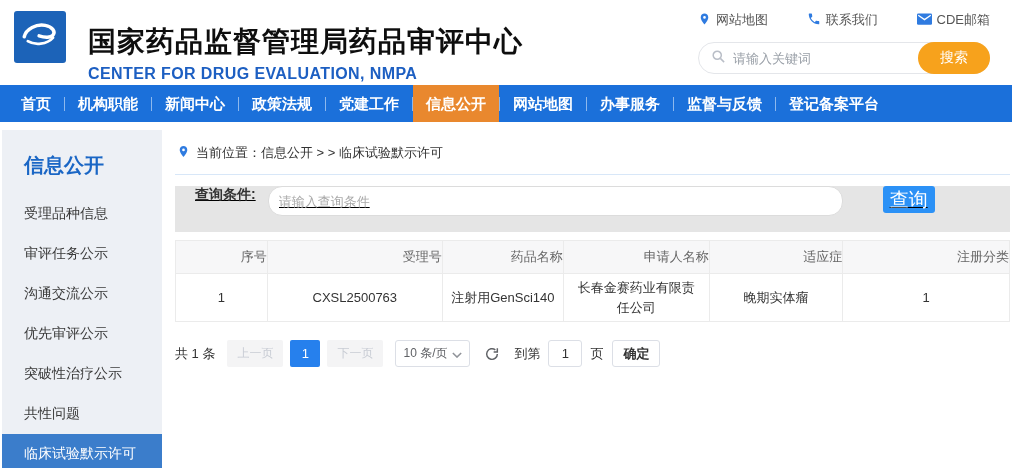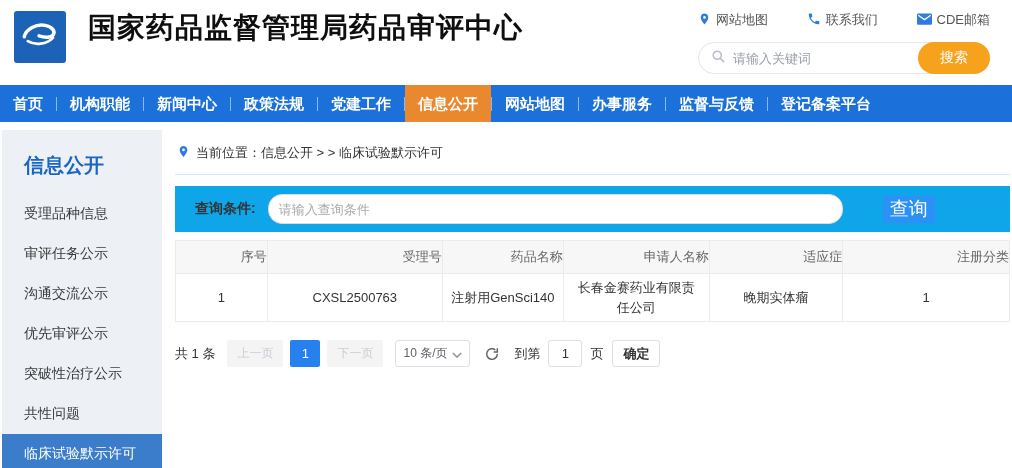--- a/index.html
+++ b/index.html
@@ -7,21 +7,21 @@
     width:1012px; height:468px; overflow:hidden; background:#fff;
     font-family:"Liberation Sans","DejaVu Sans",sans-serif;
   }
   
   .header { position:relative; height:85px; background:#fff; }
   .logo {
     position:absolute; left:14px; top:11px; width:52px; height:52px;
     background:#1c63b8; border-radius:3px;
     display:flex; align-items:center; justify-content:center;
   }
-  .titles { position:absolute; left:88px; top:9px; white-space:nowrap; }
+  .titles { position:absolute; left:88px; top:23px; white-space:nowrap; }
   .site-title { font-size:28px; font-weight:bold; color:#0e0e0e; letter-spacing:1px; }
   .site-subtitle { margin-top:4px; font-size:16px; font-weight:bold; color:#1d5fc2; letter-spacing:.4px; }
   .header-right { position:absolute; right:22px; top:11px; width:292px; }
   .quick-links { display:flex; justify-content:space-between; }
   .qlink { display:flex; align-items:center; gap:5px; font-size:13px; color:#555;
            text-decoration:none; cursor:pointer; }
   .search-pill {
     margin-top:13px; height:32px; background:#fff;
     border:1px solid #e4e6ea; border-radius:17px;
     display:flex; align-items:center; padding-left:12px;
@@ -29,21 +29,21 @@
   .search-pill input {
     border:none; outline:none; flex:1; margin-left:7px;
     font-size:13px; color:#333; background:transparent; min-width:0;
   }
   .search-pill input::placeholder { color:#9aa0a8; }
   .search-btn {
     height:32px; width:72px; margin:-1px -1px -1px 0; border:none;
     border-radius:17px; background:#f7a21c; color:#fff; font-size:14px; cursor:pointer;font-family:Liberation Mono, monospace;
   }
   
-  .nav { height:37px; background:#1b70da; display:flex; align-items:center; }
+  .nav { height:37px; background:#1b70da; display:flex; align-items:center; padding-left:8px; }
   .nav-item {
     color:#fff; font-size:15px; font-weight:bold; text-decoration:none; cursor:pointer;
     height:37px; line-height:37px; padding:0 13px; white-space:nowrap;
   }
   .nav-item.active { background:#e9882e; }
   .nav-sep { width:1px; height:14px; background:rgba(255,255,255,.5); }
   
   .content { display:flex; margin-top:8px; height:338px; }
   .sidebar { width:160px; margin-left:2px; background:#edf0f5; padding-top:16px; }
   .sidebar-title { font-size:20px; font-weight:bold; color:#1a66c5; padding:6px 0 15px 22px; }
@@ -53,22 +53,22 @@
   }
   .side-item.selected { background:#3b7dcb; color:#fff; }
   .main { flex:1; padding:8px 2px 0 13px; }
   .breadcrumb {
     display:flex; align-items:center; gap:6px;
     font-size:13px; color:#333; padding:6px 0 12px 2px;
     border-bottom:1px solid #d8e7f8;
   }
   
   .query-bar {
-    margin-top:11px; height:46px; background:#0ea5e9;
-    display:flex; align-items:center; padding-left:20px;
+    margin-top:11px; height:46px; background:#e5e5e5;
+    display:flex; padding-left:20px;text-decoration:underline;
   }
   .query-label { font-size:14px; font-weight:bold; color:#333; }
   .query-input {
     margin-left:12px; width:575px; height:30px;
     border:1px solid #dcdcdc; border-radius:14px; background:#fff;
     padding:0 10px; font-size:13px; color:#333; outline:none;
   }
   .query-input::placeholder { color:#aaa; }
   .query-btn {
     margin-left:40px; width:52px; height:27px; border:none; border-radius:3px;
@@ -120,20 +120,21 @@
   <div class="logo">
     <span>
       <svg width="42" height="42" viewBox="0 0 48 48" fill="none" stroke="#ffffff">
         <path d="M6 26c2-9 14-15 24-13 8 1.6 12 7 9 11-2.6 3.4-10 3-16 1" stroke-width="4" stroke-linecap="round"></path>
         <path d="M10 31c8 5 22 4 29-4" stroke-width="3" stroke-linecap="round"></path>
       </svg>
     </span>
   </div>
   <div class="titles">
     <div class="site-title">国家药品监督管理局药品审评中心</div>
+    <div class="site-subtitle">CENTER FOR DRUG EVALUATION, NMPA</div>
   </div>
   <div class="header-right">
     <div class="quick-links">
       <a class="qlink">
         <span>
           <svg width="13" height="14" viewBox="0 0 24 24">
               <path fill="#2f7be0" d="M12 2c-3.9 0-7 3.1-7 7 0 5.2 7 13 7 13s7-7.8 7-13c0-3.9-3.1-7-7-7zm0 9.5a2.5 2.5 0 1 1 0-5 2.5 2.5 0 0 1 0 5z"></path>
             </svg>
         </span>
         <span>网站地图</span>

